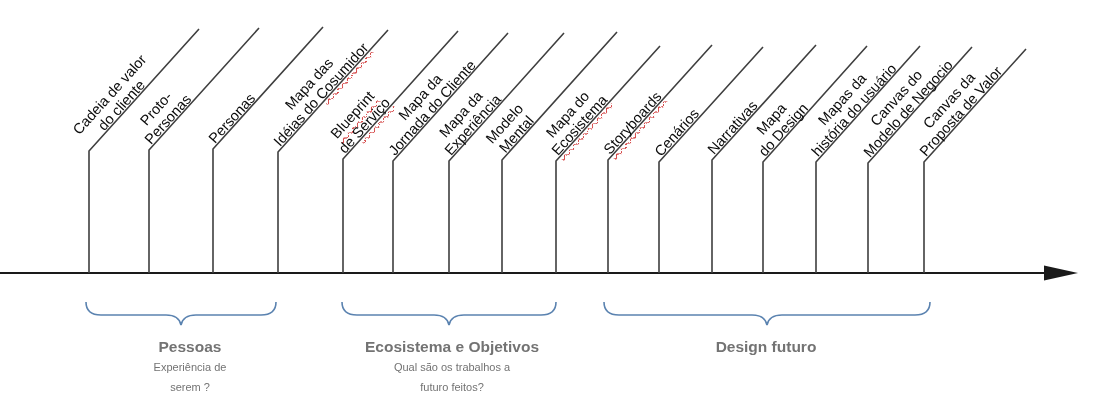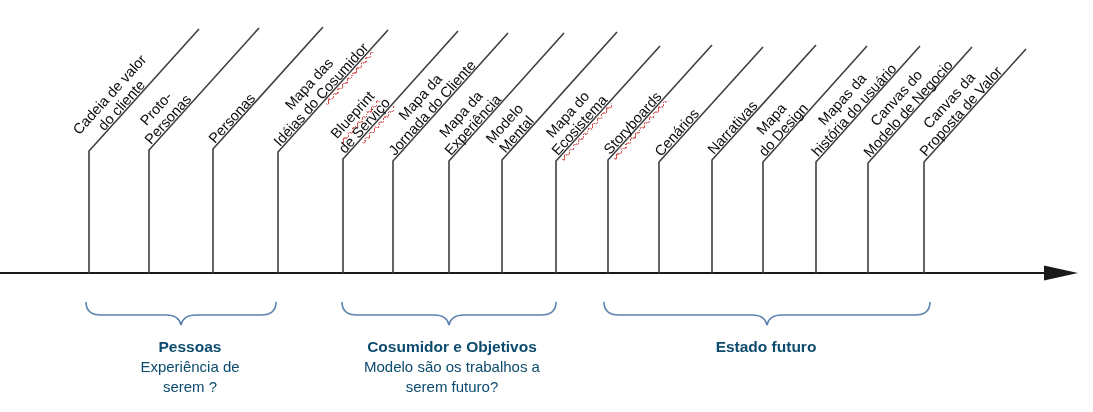--- a/index.html
+++ b/index.html
@@ -8,23 +8,23 @@
   .canvas > svg{position:absolute;left:0;top:0;}
   .mwrap{position:absolute;width:0;height:0;}
   .mlabel{position:absolute;left:5px;bottom:2px;
           transform:rotate(-48deg);transform-origin:0 100%;
           white-space:nowrap;text-align:center;
           font-size:14.5px;line-height:1.1;color:#0b0b0b;}
   .mline{display:block;}
   .sp{text-decoration-line:underline;text-decoration-style:wavy;
       text-decoration-color:#cc2222;text-decoration-thickness:1px;
       text-underline-offset:3px;}
-  .group{position:absolute;top:337px;text-align:center;color:#0c4a6e;}
+  .group{position:absolute;top:337px;text-align:center;color:#737373;}
   .gtitle{font-weight:bold;font-size:15.5px;line-height:20px;}
-  .gsub{font-size:15px;line-height:20px;}
+  .gsub{font-size:11px;line-height:20px;}
 </style>
 </head>
 <body>
 
 <div class="canvas">
 
   <svg width="1093" height="412" viewBox="0 0 1093 412">
 
     <line id="axis-line" x1="0" y1="273" x2="1050" y2="273" stroke-width="2" stroke="#1a1a1a"></line>
     <polygon id="axis-arrow" points="1044,265.5 1078,273 1044,280.5" fill="#1a1a1a"></polygon>
@@ -147,21 +147,21 @@
         </div>
       </div>
     </div>
 
   <div class="group" style="left:70px;width:240px">
     <div class="gtitle">Pessoas</div>
     <div class="gsub">Experiência de</div>
     <div class="gsub">serem ?</div>
   </div>
   <div class="group" style="left:332px;width:240px">
-    <div class="gtitle">Cosumidor e Objetivos</div>
-    <div class="gsub">Modelo são os trabalhos a</div>
-    <div class="gsub">serem futuro?</div>
+    <div class="gtitle">Ecosistema e Objetivos</div>
+    <div class="gsub">Qual são os trabalhos a</div>
+    <div class="gsub">futuro feitos?</div>
   </div>
   <div class="group" style="left:606px;width:320px">
-    <div class="gtitle">Estado futuro</div>
+    <div class="gtitle">Design futuro</div>
   </div>
 
 </div>
 
 </body></html>

